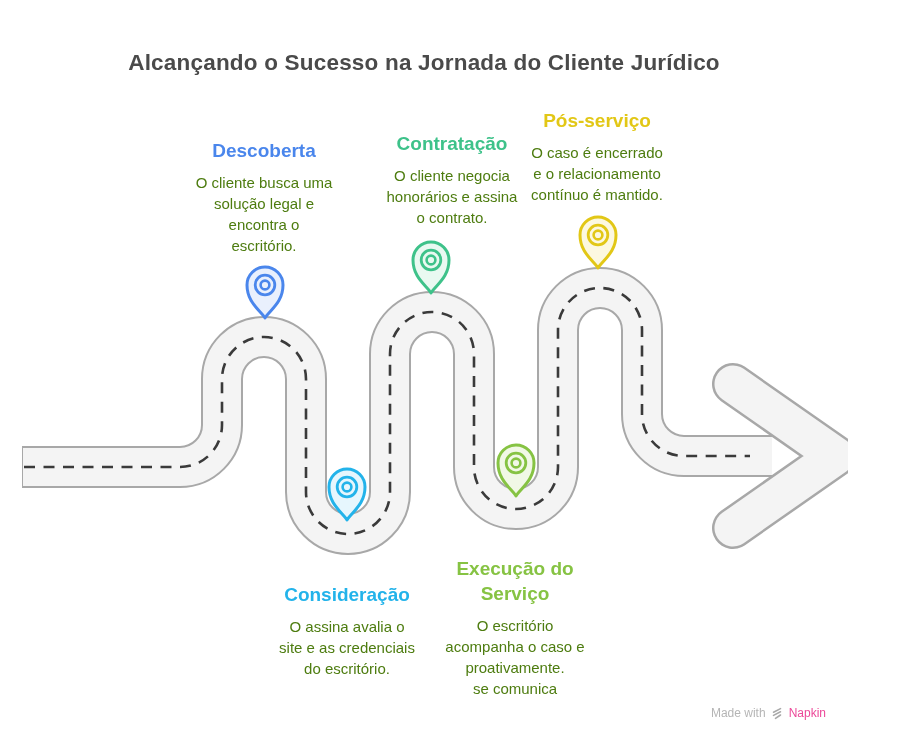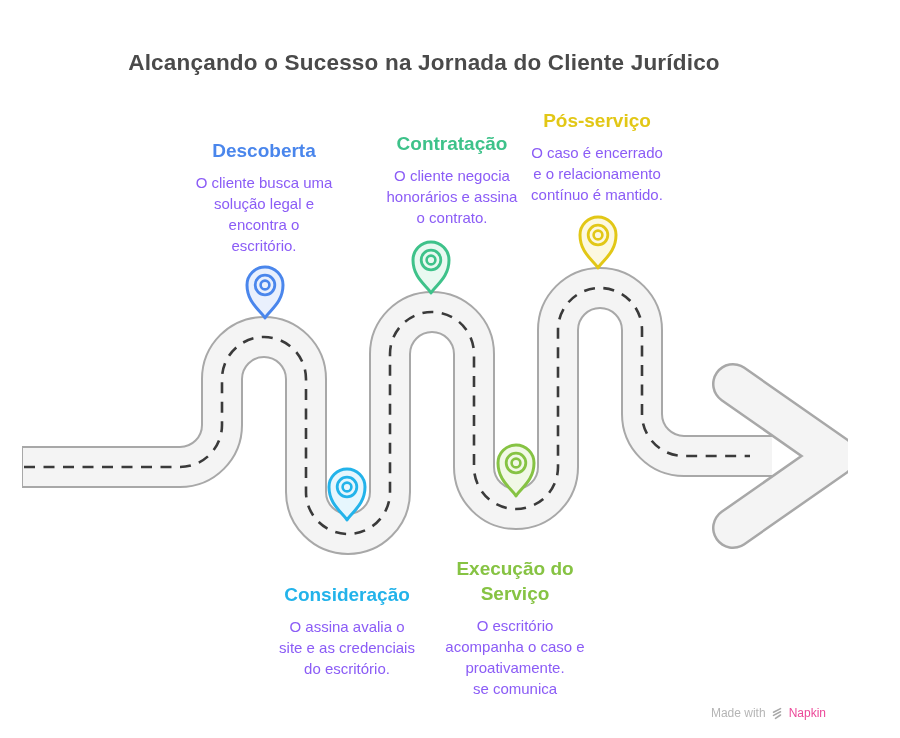--- a/index.html
+++ b/index.html
@@ -14,21 +14,21 @@
   #road-svg{position:absolute;left:0;top:0;}
   .pin{position:absolute;width:44px;height:56px;z-index:3;}
   .pin path{stroke:var(--accent);fill:var(--tint);stroke-width:3;stroke-linejoin:round;}
   .pin circle{stroke:var(--accent);fill:none;}
   .step{
     position:absolute;z-index:4;text-align:center;transform:translateX(-50%);
   }
   .step-title{
     font-size:19px;font-weight:700;color:var(--accent);line-height:25px;margin-bottom:9px;
   }
-  .step-desc{font-size:15px;color:#8b5cf6;line-height:21px;}
+  .step-desc{font-size:15px;color:#4d7c0f;line-height:21px;}
   .watermark{
     position:absolute;right:22px;bottom:18px;z-index:5;display:flex;align-items:center;gap:5px;
     font-size:12px;color:#b5b5b5;text-decoration:none;
   }
   .napkin-logo{display:inline-block;}
   .brand{color:#ec4899;}
 </style>
 </head>
 <body>
 

